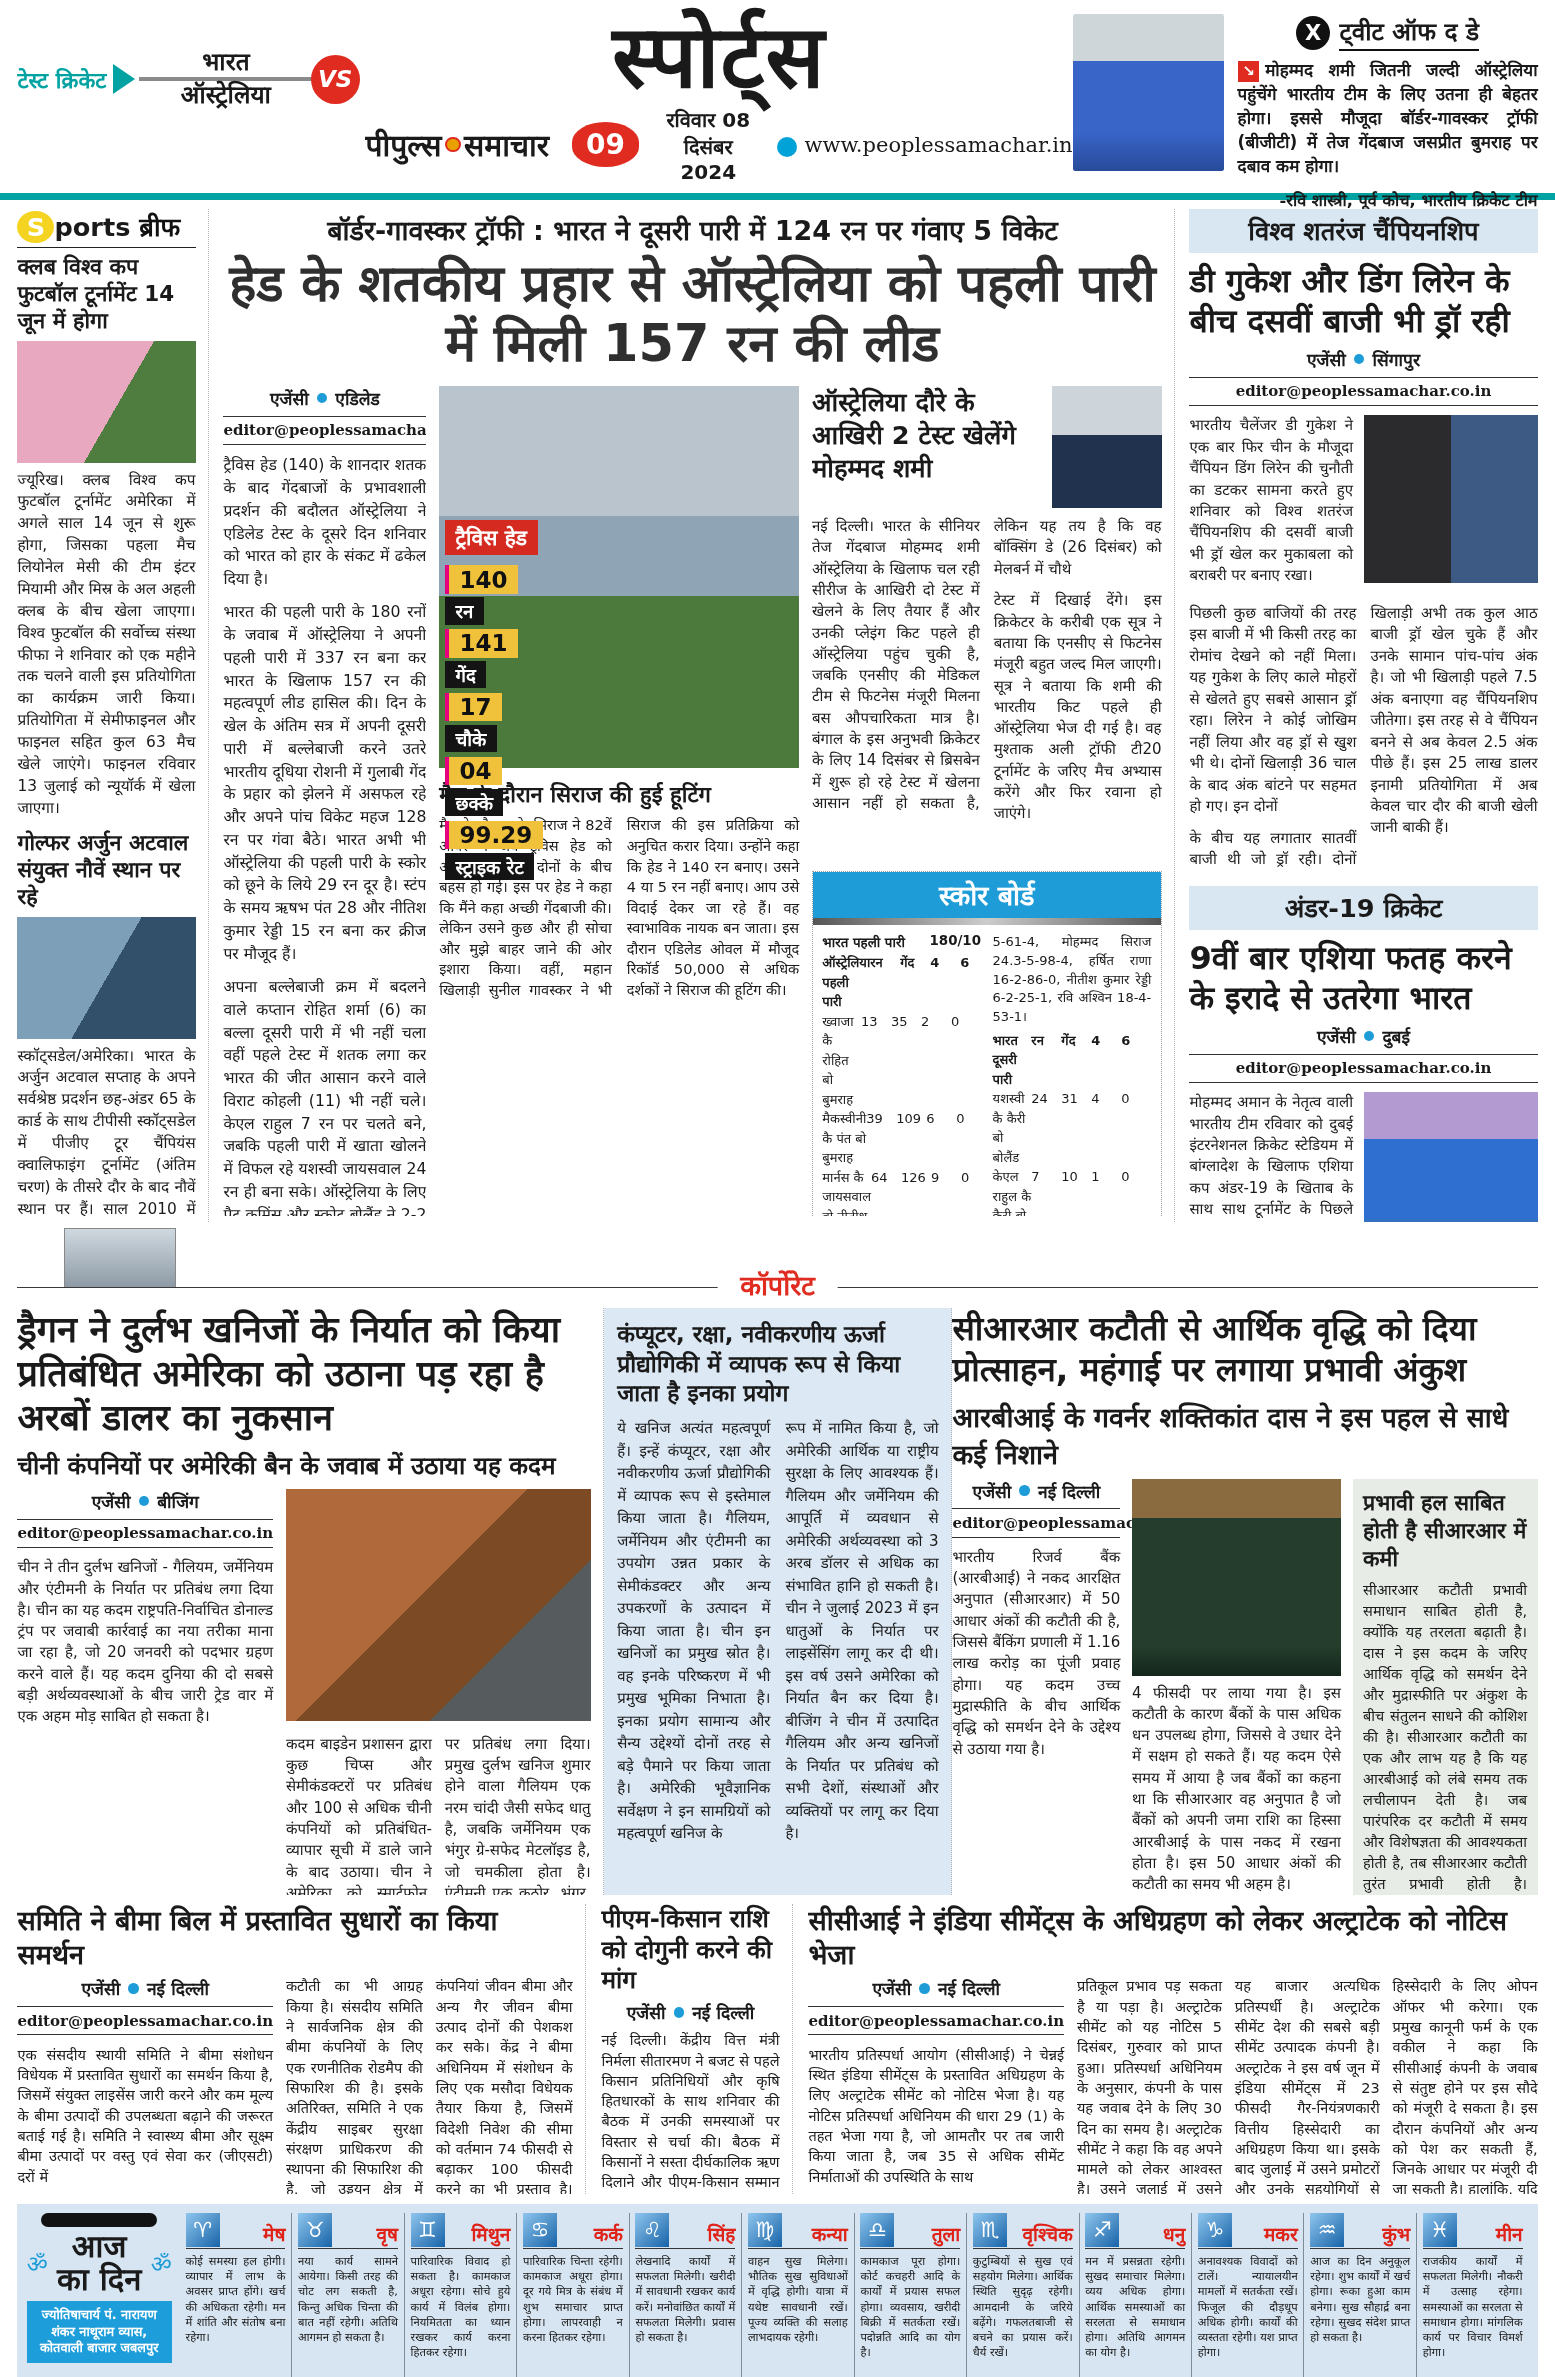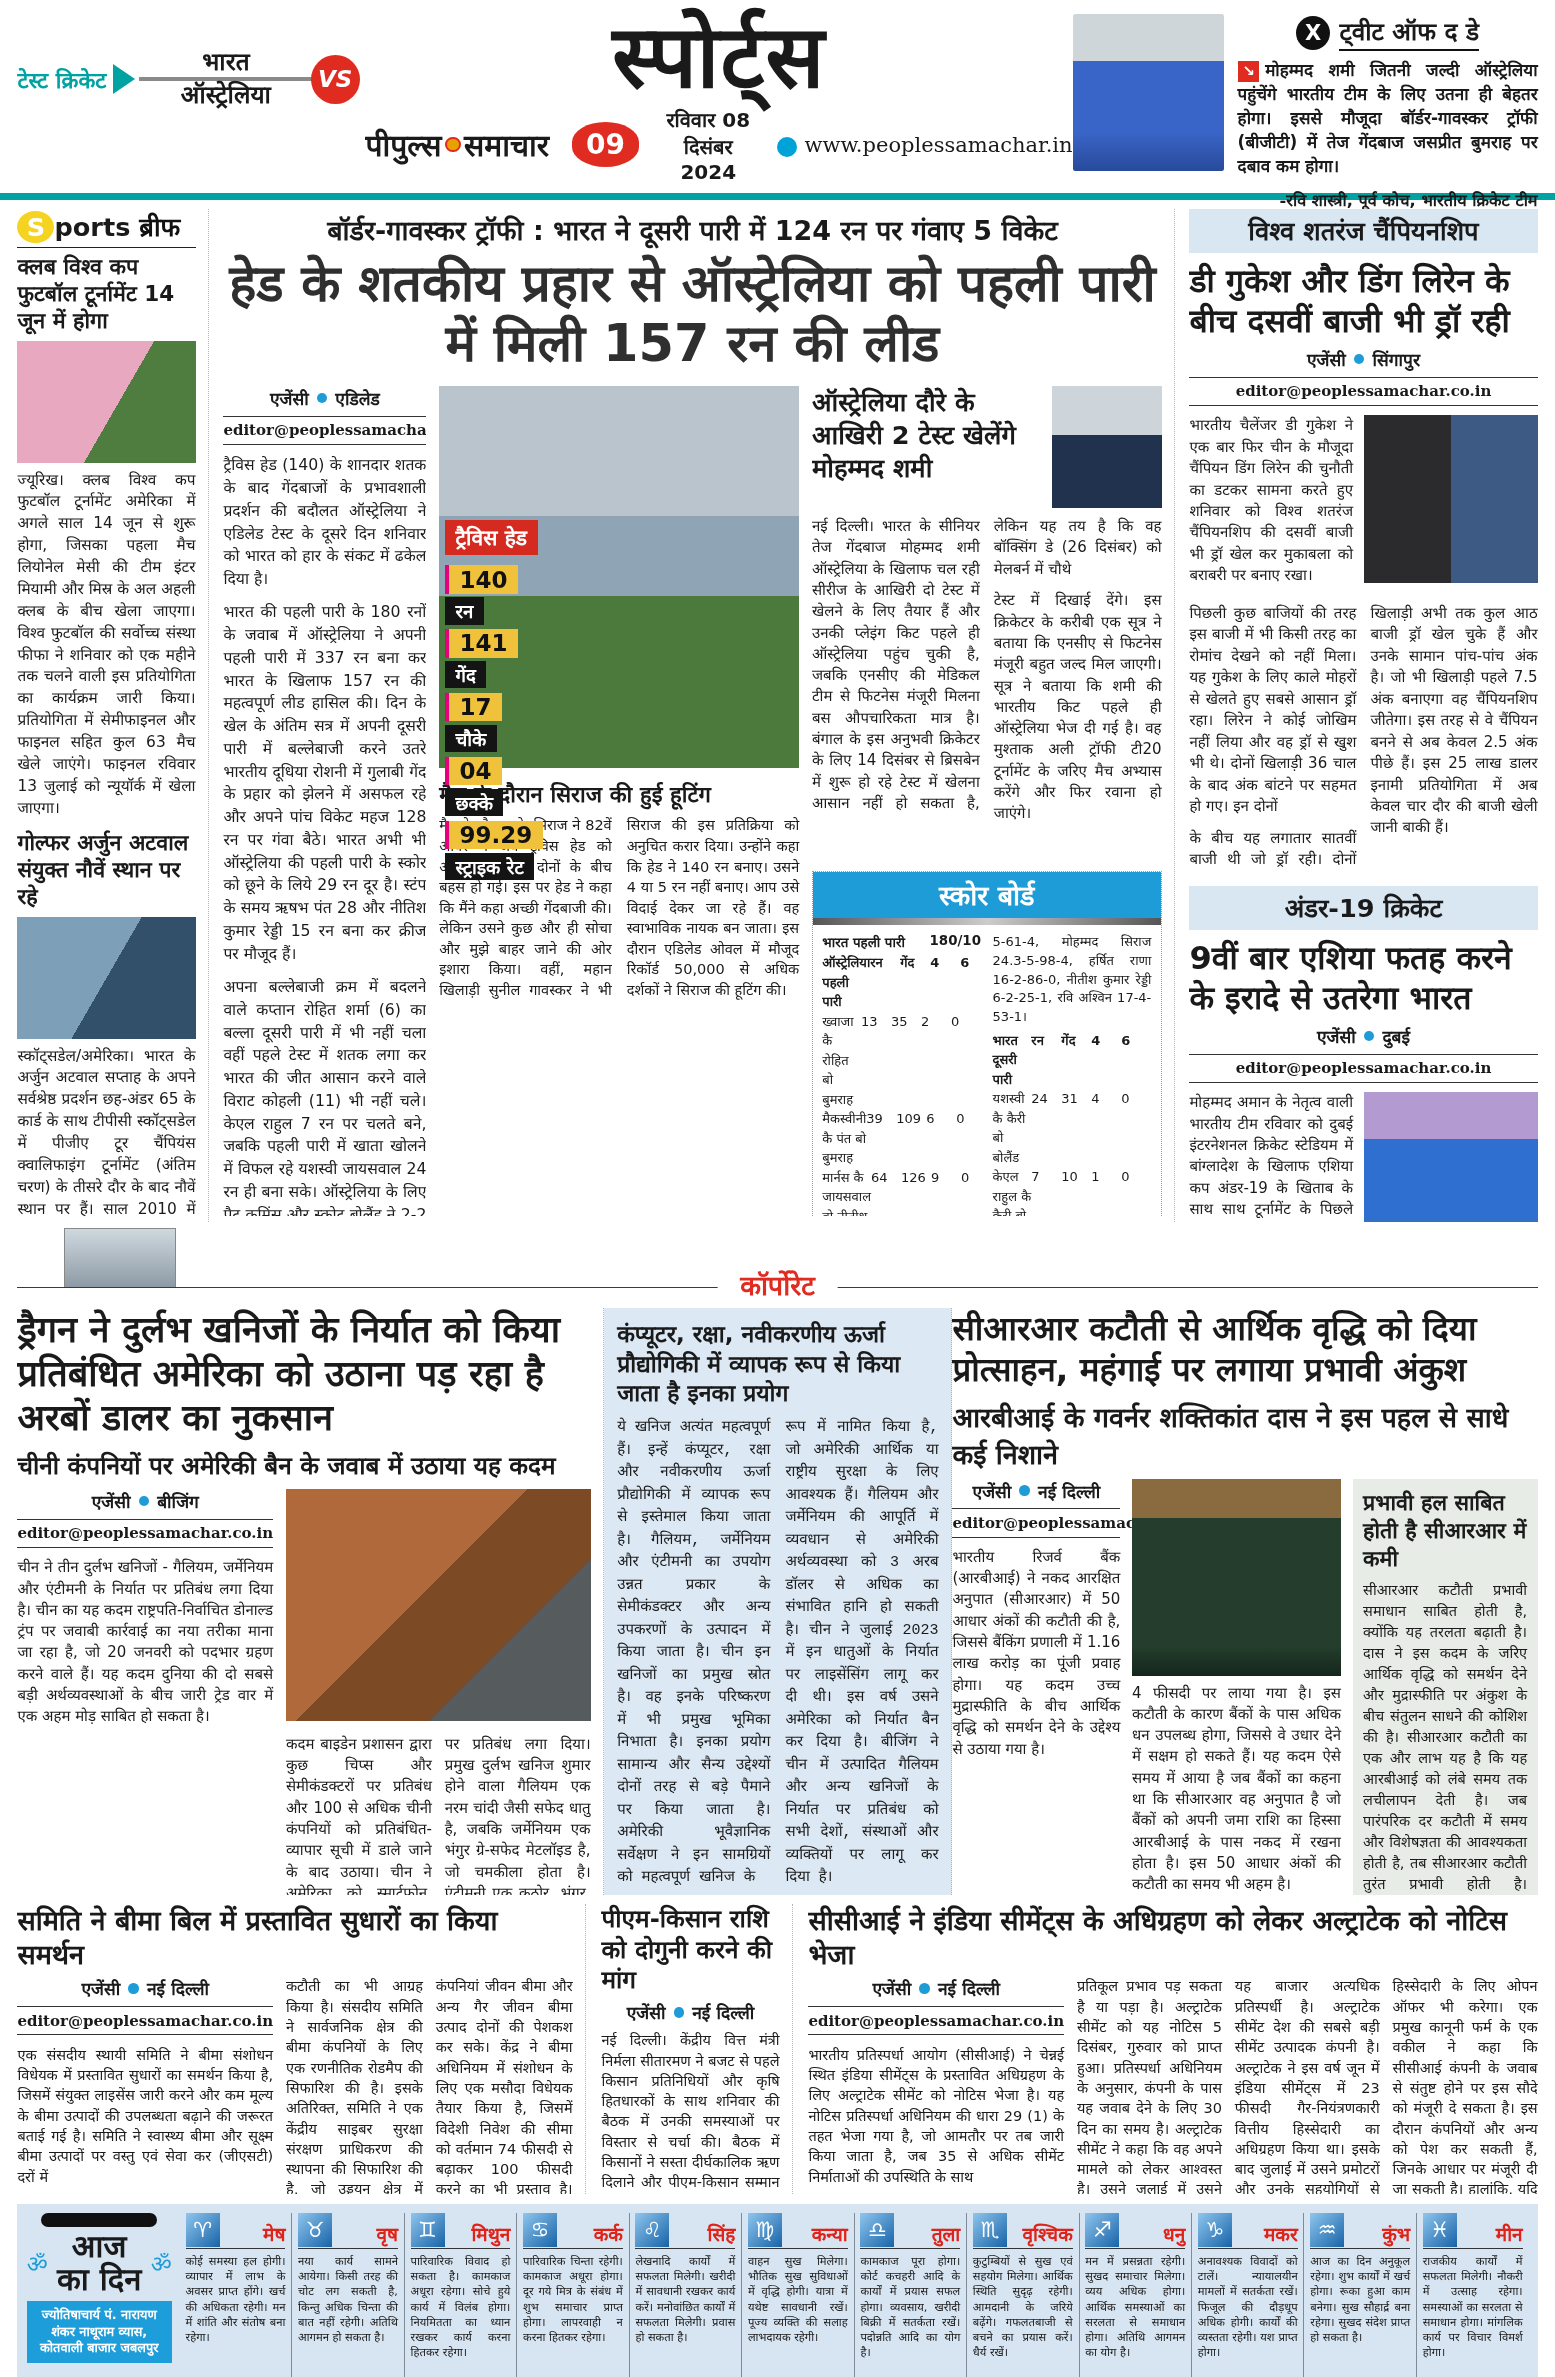--- a/index.html
+++ b/index.html
@@ -110,21 +110,21 @@
   
   .corp{display:grid;grid-template-columns:587px 348px 1fr;gap:0;padding:5.8px 17.4px;height:587px;}
   .dragon h2{font-size:36px;line-height:1.22;}
   .dragon .sub{font-size:24.4px;font-weight:bold;margin:8.1px 0;}
   .dragon-grid{display:grid;grid-template-columns:1fr 1fr 1fr;gap:12.8px;grid-template-rows:232px auto;}
   .dragon-grid .c1{grid-row:1/3;}
   .mineral-photo{grid-column:2/4;background:linear-gradient(135deg,#b0693a 0 45%,#7d4a26 45% 70%,#565b5e 70%);}
   .dragon p{font-size:15px;line-height:1.42;}
   .infobox{background:#dce8f4;padding:11.6px 12.8px;}
   .infobox h3{font-size:23px;line-height:1.3;margin-bottom:8.1px;}
-  .infobox .cols{columns:2;column-gap:15px;font-family:Liberation Mono, monospace;}
+  .infobox .cols{columns:2;column-gap:15px;}
   .infobox p{font-size:15px;line-height:1.5;}
   .crr h2{font-size:33px;line-height:1.25;}
   .crr .sub{font-size:27px;font-weight:bold;margin:7px 0;}
   .crr-grid{display:grid;grid-template-columns:168px 209px 1fr;gap:11.6px;}
   .das-photo{width:100%;height:197px;background:linear-gradient(180deg,#8a6b3f 0 20%,#243d2c 20% 85%,#14261c);}
   .crr p{font-size:15px;line-height:1.42;margin-top:7px;}
   .crr-side{background:#e7ece7;padding:10.5px;}
   .crr-side h4{font-size:21.5px;line-height:1.3;margin-bottom:7px;}
   .crr-side p{font-size:14.5px;line-height:1.45;}
 
@@ -335,21 +335,21 @@
                       <span class="sb-n">64</span>
                       <span class="sb-n">126</span>
                       <span class="sb-n">9</span>
                       <span class="sb-n">0</span>
                     </div>
 
                   </div>
 
               </div>
               <div class="sb-col">
-                <div class="sb-intro">5-61-4, मोहम्मद सिराज 24.3-5-98-4, हर्षित राणा 16-2-86-0, नीतीश कुमार रेड्डी 6-2-25-1, रवि अश्विन 17-4-53-1।</div>
+                <div class="sb-intro">5-61-4, मोहम्मद सिराज 24.3-5-98-4, हर्षित राणा 16-2-86-0, नीतीश कुमार रेड्डी 6-2-25-1, रवि अश्विन 18-4-53-1।</div>
                 <div class="sb-row sb-head">
                   <span class="sb-name">भारत दूसरी पारी</span>
                   <span class="sb-n">रन</span>
                   <span class="sb-n">गेंद</span>
                   <span class="sb-n">4</span>
                   <span class="sb-n">6</span>
                 </div>
                 <div>
 
                     <div class="sb-row">

